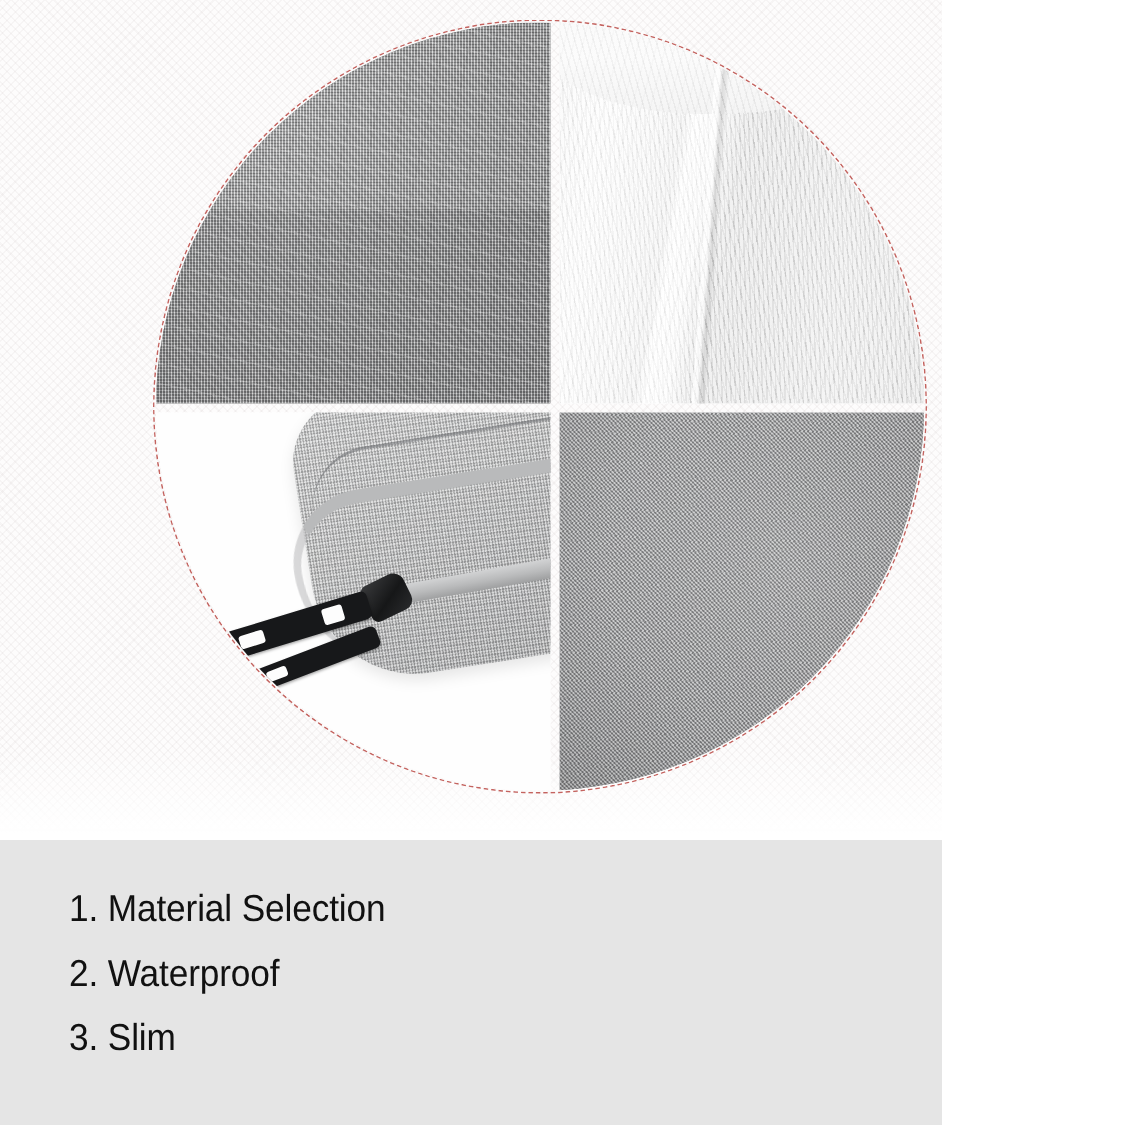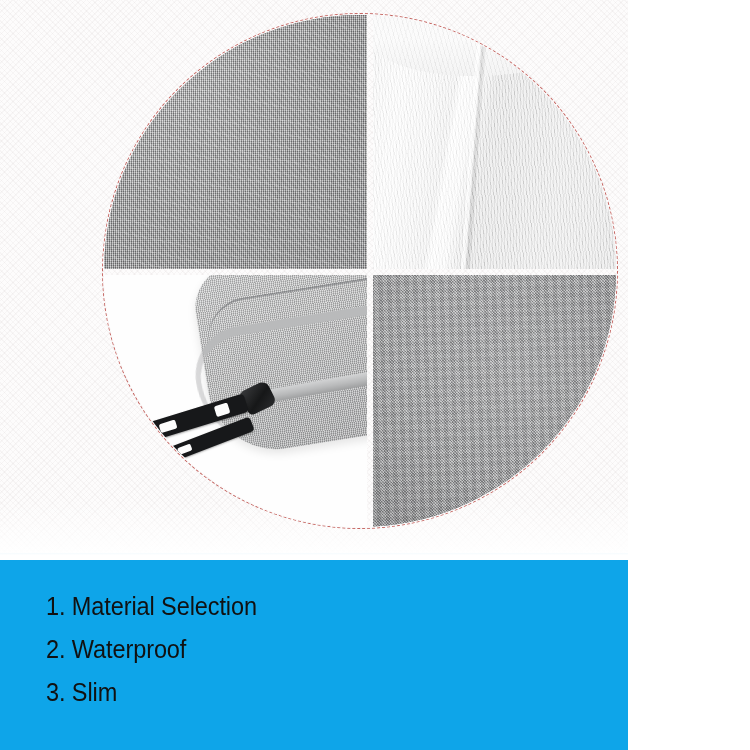--- a/index.html
+++ b/index.html
@@ -11,21 +11,21 @@
     height: 750px;
     overflow: hidden;
     background: #ffffff;
     font-family: "Liberation Sans", sans-serif;
   }
 
   #canvas {
     position: relative;
     width: 628px;
     height: 750px;
-    background: #0ea5e9;
+    background: #e5e5e5;
     overflow: hidden;
     text-decoration: underline;
   }
 
   
   .hero-bg {
     position: absolute;
     left: 0;
     top: 0;
     width: 750px;

